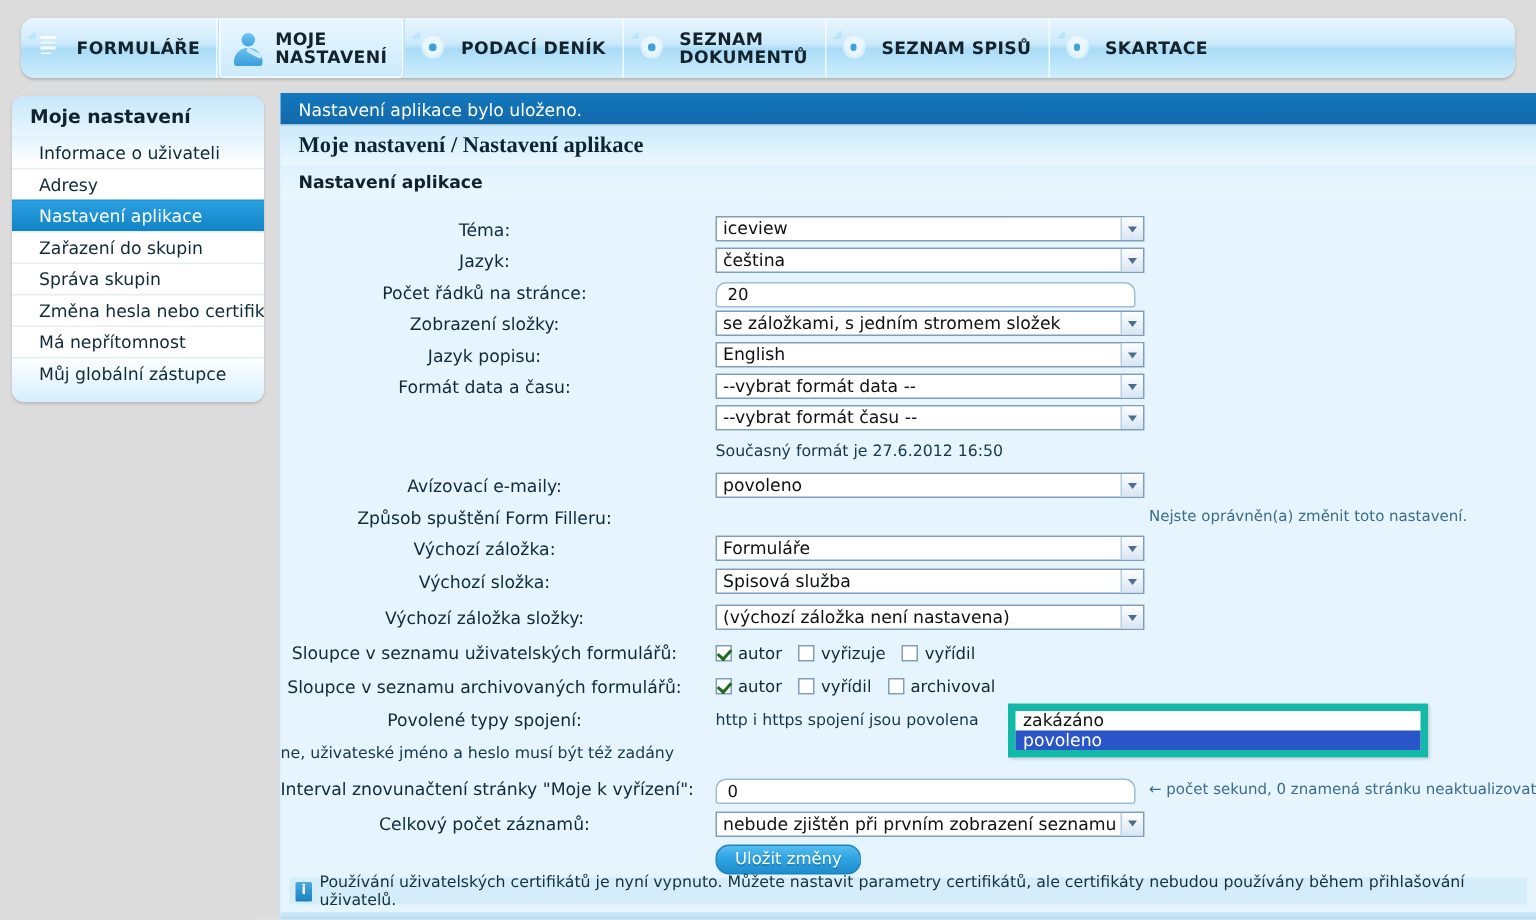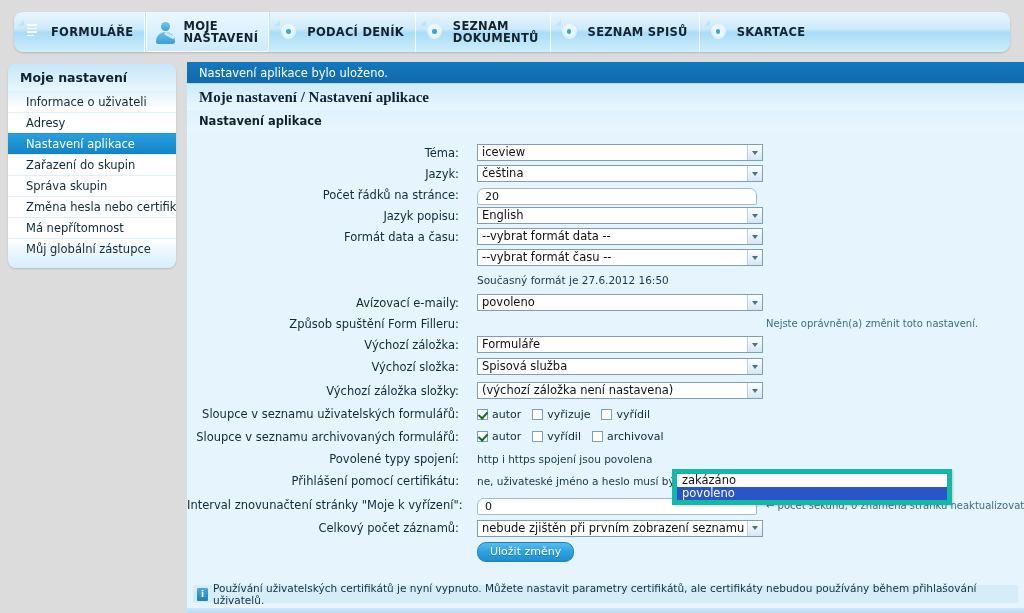--- a/index.html
+++ b/index.html
@@ -156,21 +156,21 @@
   }
 
   
   .row {
     display: flex; align-items: center;
     height: 21px;
     margin-bottom: 0;
   }
   .lbl-cell {
     width: 290px; flex: 0 0 290px;
-    text-align: right; padding-right: 18px;
+    text-align: center; padding-right: 18px;
     font-size: 11.5px; color: #0f2a3a;
     white-space: nowrap;
   }
   .fld-cell { flex: 0 0 auto; position: relative; }
   .note-cell {
     font-size: 10px; color: #3a6c8c; padding-left: 9px; white-space: nowrap;
   }
   .val-cell {
     font-size: 10.5px; color: #14374d; white-space: nowrap;
   }
@@ -394,20 +394,30 @@
       </div>
     </div>
 
     <div class="row">
       <div class="lbl-cell">Počet řádků na stránce:</div>
       <div class="fld-cell">
         <input class="winp" type="text" value="20" style="">
       </div>
     </div>
 
+    <div class="row">
+      <div class="lbl-cell">Zobrazení složky:</div>
+      <div class="fld-cell">
+        <div class="selwrap">
+          <div class="selbox"></div>
+          <div class="seltext">se záložkami, s jedním stromem složek</div>
+          <div class="arrowbox"></div>
+        </div>
+      </div>
+    </div>
 
     <div class="row">
       <div class="lbl-cell">Jazyk popisu:</div>
       <div class="fld-cell">
         <div class="selwrap">
           <div class="selbox"></div>
           <div class="seltext">English</div>
           <div class="arrowbox"></div>
         </div>
       </div>
@@ -525,21 +535,20 @@
         </label>
       </div>
     </div>
 
     <div class="row" style="height:21px">
       <div class="lbl-cell">Povolené typy spojení:</div>
       <div class="val-cell">http i https spojení jsou povolena</div>
     </div>
 
     <div class="row" style="height:24px">
-      <div class="lbl-cell">Přihlášení pomocí certifikátu:</div>
       <div class="val-cell">ne, uživateské jméno a heslo musí být též zadány</div>
     </div>
 
     <div class="row" style="height:24px">
       <div class="lbl-cell">Interval znovunačtení stránky "Moje k vyřízení":</div>
       <div class="fld-cell">
         <input class="winp" type="text" value="0" style="">
       </div>
       <div class="note-cell">← počet sekund, 0 znamená stránku neaktualizovat</div>
     </div>

